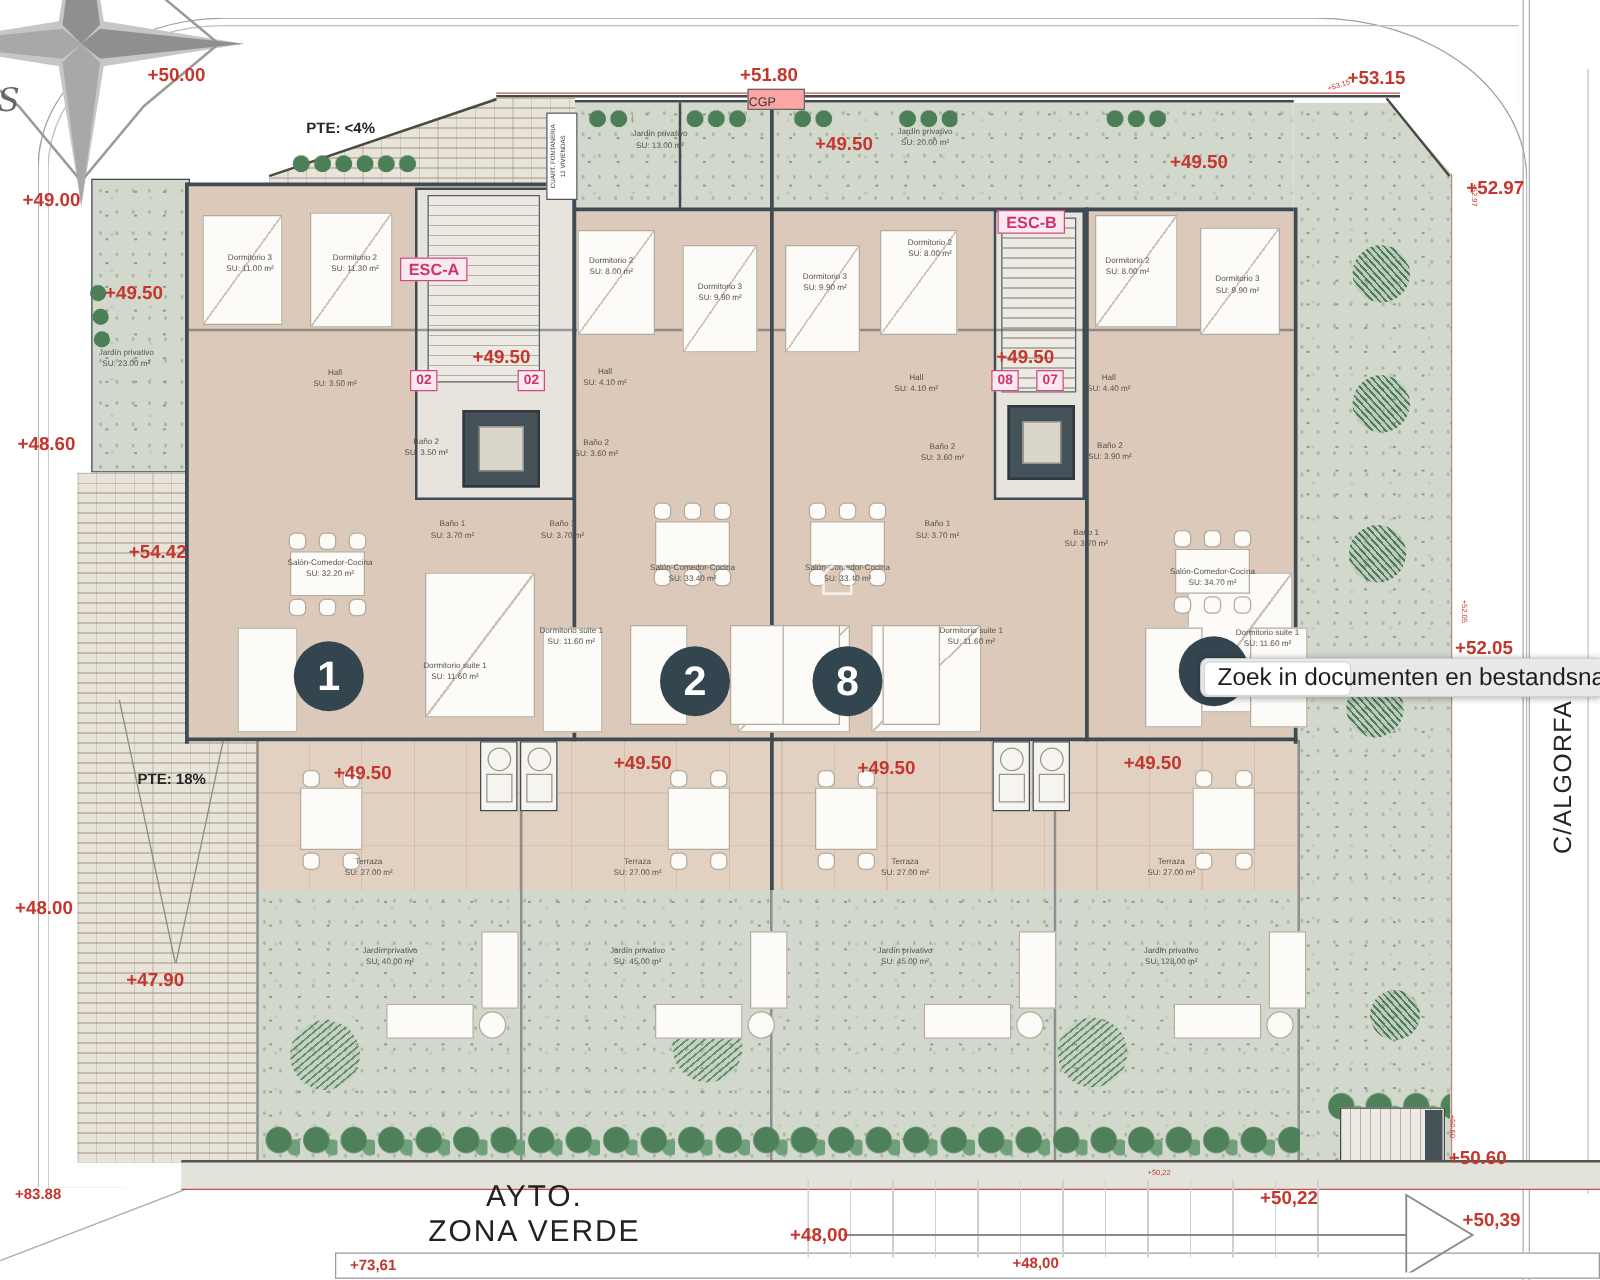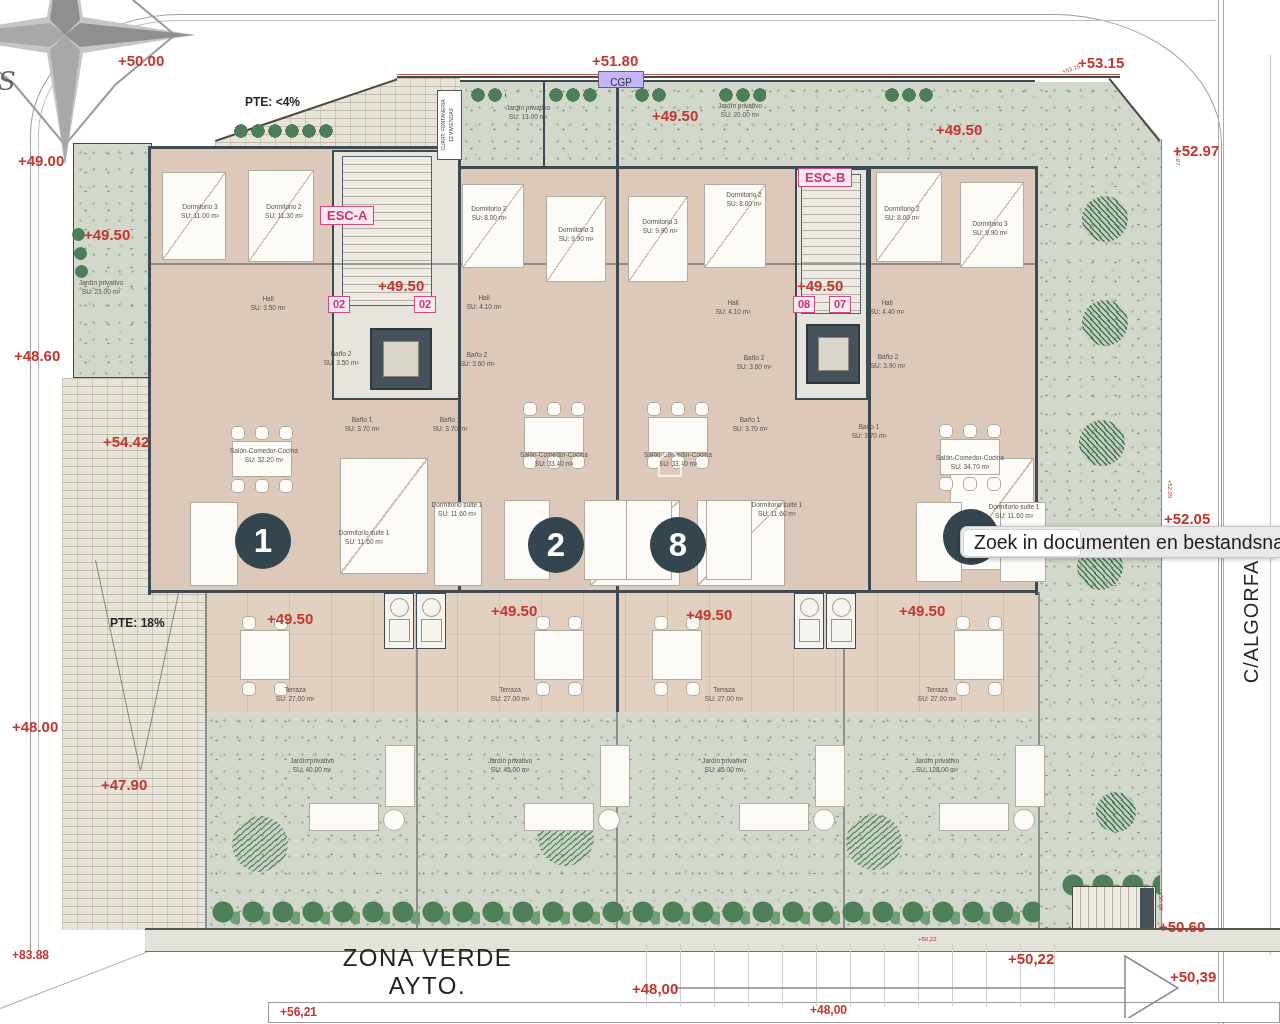--- a/index.html
+++ b/index.html
@@ -268,35 +268,35 @@
   <svg class="abs" style="left:-85px;top:-95px;" width="300" height="260" viewBox="0 0 300 260">
     <polygon points="150,0 168,112 280,130 168,148 150,260 132,148 20,130 132,112" fill="#c6c6c6"></polygon>
     <polygon points="150,20 200,80 260,130 200,180 150,240 100,180 40,130 100,80" fill="none" stroke="#9a9a9a" stroke-width="2"></polygon>
     <polygon points="150,0 165,115 150,130 135,115" fill="#8f8f8f"></polygon>
     <polygon points="150,260 165,145 150,130 135,145" fill="#a8a8a8"></polygon>
     <polygon points="20,130 135,118 150,130 135,142" fill="#a8a8a8"></polygon>
     <polygon points="280,130 165,118 150,130 165,142" fill="#8f8f8f"></polygon>
   </svg>
   <div class="blk" style="left:-2px;top:66px;font-size:26px;color:#666;font-family:'DejaVu Serif',serif;font-style:italic;">S</div>
 
-  <div class="abs" style="left:598px;top:71px;width:46px;height:17px;background:#c4b5fd;border:1px solid #666;box-sizing:border-box;text-align:center;z-index:6;">
+  <div class="abs" style="left:598px;top:71px;width:46px;height:17px;background:#fca5a5;border:1px solid #666;box-sizing:border-box;text-align:left;z-index:6;">
     <span style="font-size:10px;color:#333;line-height:15px;">CGP</span>
   </div>
 
   <div class="abs" style="left:437px;top:90px;width:25px;height:70px;background:#fff;border:1px solid #555;box-sizing:border-box;z-index:6;"></div>
   <div class="abs" style="left:440px;top:158px;width:66px;transform:rotate(-90deg);transform-origin:0 0;font-size:5px;color:#333;line-height:1.5;text-align:center;z-index:7;">
     <div>CUART. FONTANERIA</div>
     <div>12 VIVIENDAS</div>
   </div>
 
   <div class="blk" style="left:245px;top:95px;font-size:12px;font-weight:600;">PTE: &lt;4%</div>
   <div class="blk" style="left:110px;top:616px;font-size:12px;font-weight:600;">PTE: 18%</div>
   <div class="abs" style="left:330px;top:944px;width:195px;text-align:center;color:#222;z-index:30;">
+    <div style="font-size:24px;letter-spacing:1.5px;">AYTO.</div>
     <div style="font-size:24px;letter-spacing:1.5px;">ZONA VERDE</div>
-    <div style="font-size:24px;letter-spacing:1.5px;">AYTO.</div>
   </div>
   <div class="blk" style="left:1240px;top:694px;width:145px;transform:rotate(-90deg);transform-origin:0 0;font-size:20px;letter-spacing:1px;text-align:center;">C/ALGORFA</div>
 
   <div class="tag esc" style="left:320px;top:206px;">ESC-A</div>
   <div class="tag esc" style="left:798px;top:168px;">ESC-B</div>
   <div class="tag" style="left:328px;top:296px;">02</div>
   <div class="tag" style="left:414px;top:296px;">02</div>
   <div class="tag" style="left:793px;top:296px;">08</div>
   <div class="tag" style="left:829px;top:296px;">07</div>
 
@@ -319,21 +319,21 @@
   <div class="el" style="left:267px;top:610px;">+49.50</div>
   <div class="el" style="left:491px;top:602px;">+49.50</div>
   <div class="el" style="left:686px;top:606px;">+49.50</div>
   <div class="el" style="left:899px;top:602px;">+49.50</div>
   <div class="el" style="left:1164px;top:510px;">+52.05</div>
   <div class="el" style="left:1159px;top:918px;">+50.60</div>
   <div class="el" style="left:1170px;top:968px;">+50,39</div>
   <div class="el" style="left:1008px;top:950px;">+50,22</div>
   <div class="el" style="left:632px;top:980px;">+48,00</div>
   <div class="el s12" style="left:810px;top:1003px;">+48,00</div>
-  <div class="el s12" style="left:280px;top:1005px;">+56,21</div>
+  <div class="el s12" style="left:280px;top:1005px;">+73,61</div>
 
   <div class="mk" style="left:1062px;top:66px;transform:rotate(-18deg);">+53.15</div>
   <div class="mk" style="left:1169px;top:153px;transform:rotate(90deg);">+52.97</div>
   <div class="mk" style="left:1161px;top:486px;transform:rotate(90deg);">+52.05</div>
   <div class="mk" style="left:1152px;top:898px;transform:rotate(90deg);">+50.60</div>
   <div class="mk" style="left:918px;top:936px;">+50,22</div>
 
   <div class="rm" style="left:200px;top:203px;">
       <div>Dormitorio 3</div>
       <div>SU: 11.00 m²</div>

